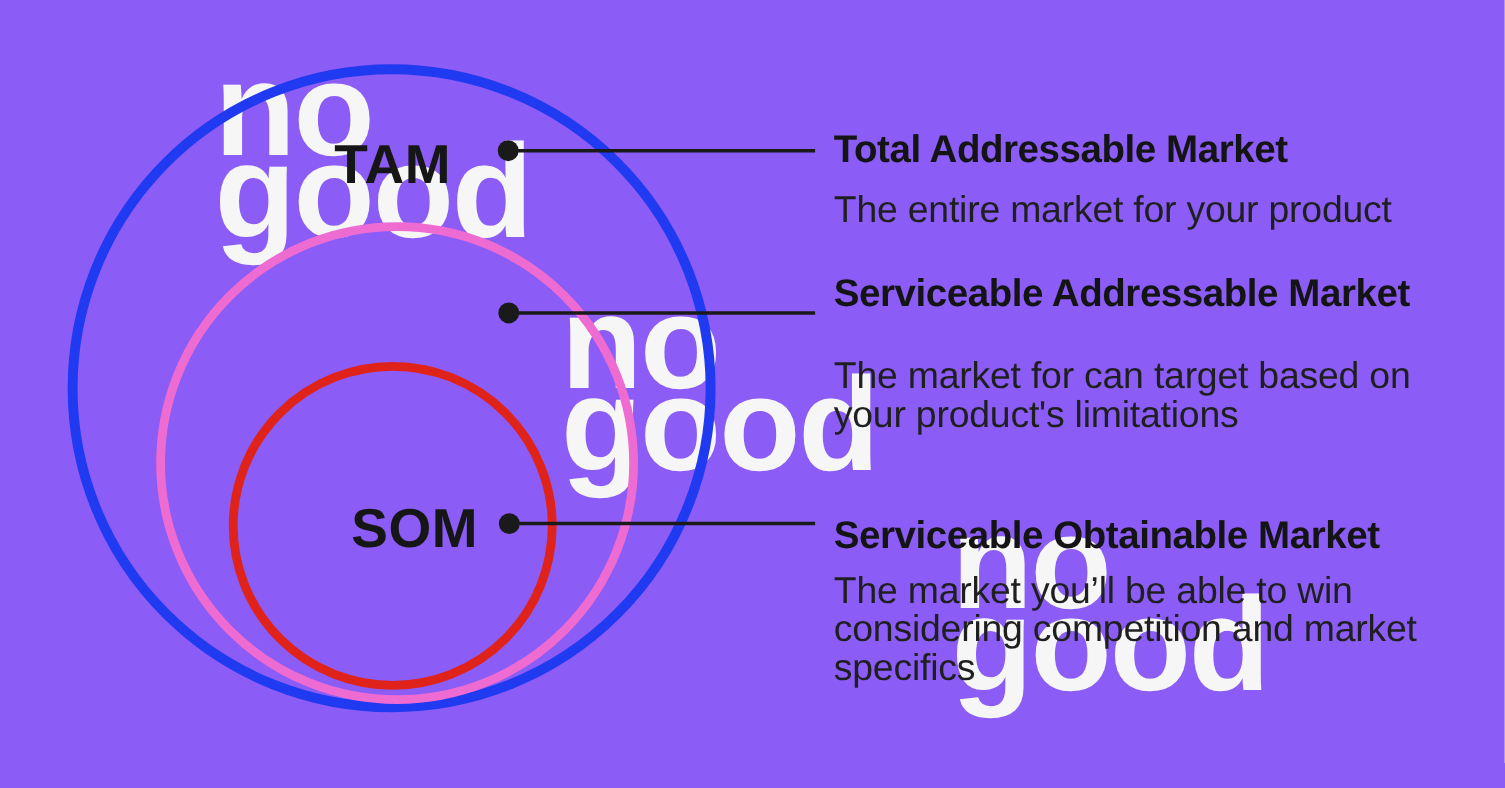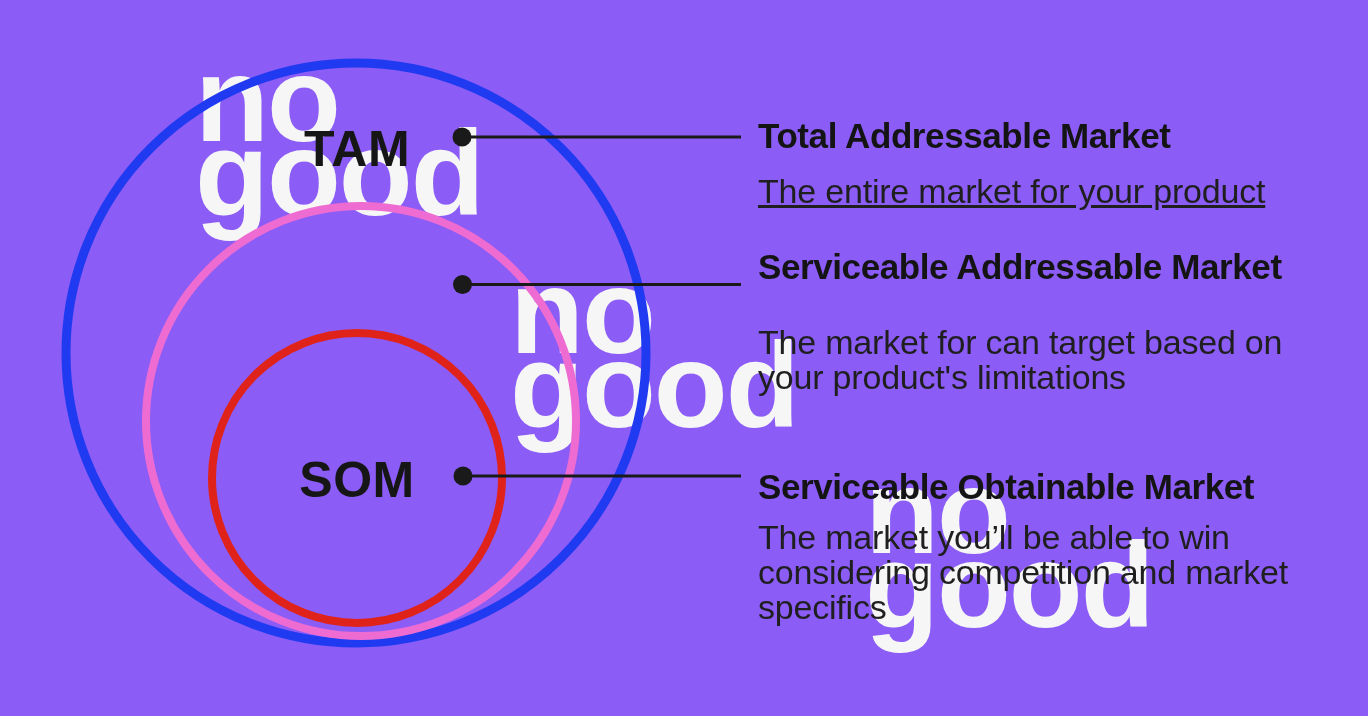--- a/index.html
+++ b/index.html
@@ -42,21 +42,21 @@
     transform: translateX(-50%);
     font-size: 50px;
     font-weight: 700;
     line-height: 1;
     color: #161616;
     letter-spacing: 0.5px;
     white-space: nowrap;
   }
   .ring-label.tam { top: 124px; }
   .ring-label.sam { top: 258px; }
-  .ring-label.som { top: 455px; }
+  .ring-label.som { top: 455px; margin-left: 20px; }
 
   
   .ann-title {
     position: absolute;
     left: 758px;
     font-size: 35px;
     font-weight: 700;
     line-height: 1.2;
     color: #141414;
     letter-spacing: -0.4px;
@@ -66,21 +66,21 @@
     position: absolute;
     left: 758px;
     font-size: 34px;
     font-weight: 400;
     line-height: 35px;
     color: #1f1f1f;
     letter-spacing: -0.2px;
     white-space: pre-line;
   }
   .t1 { top: 115px; text-align: right; }
-  .d1 { top: 174px; text-decoration: underline; }
+  .d1 { top: 174px; }
   .t2 { top: 246px; }
   .d2 { top: 325px; }
   .t3 { top: 466px; }
   .d3 { top: 520px; }
 </style>
 </head>
 <body>
 
 <div class="canvas">
 

